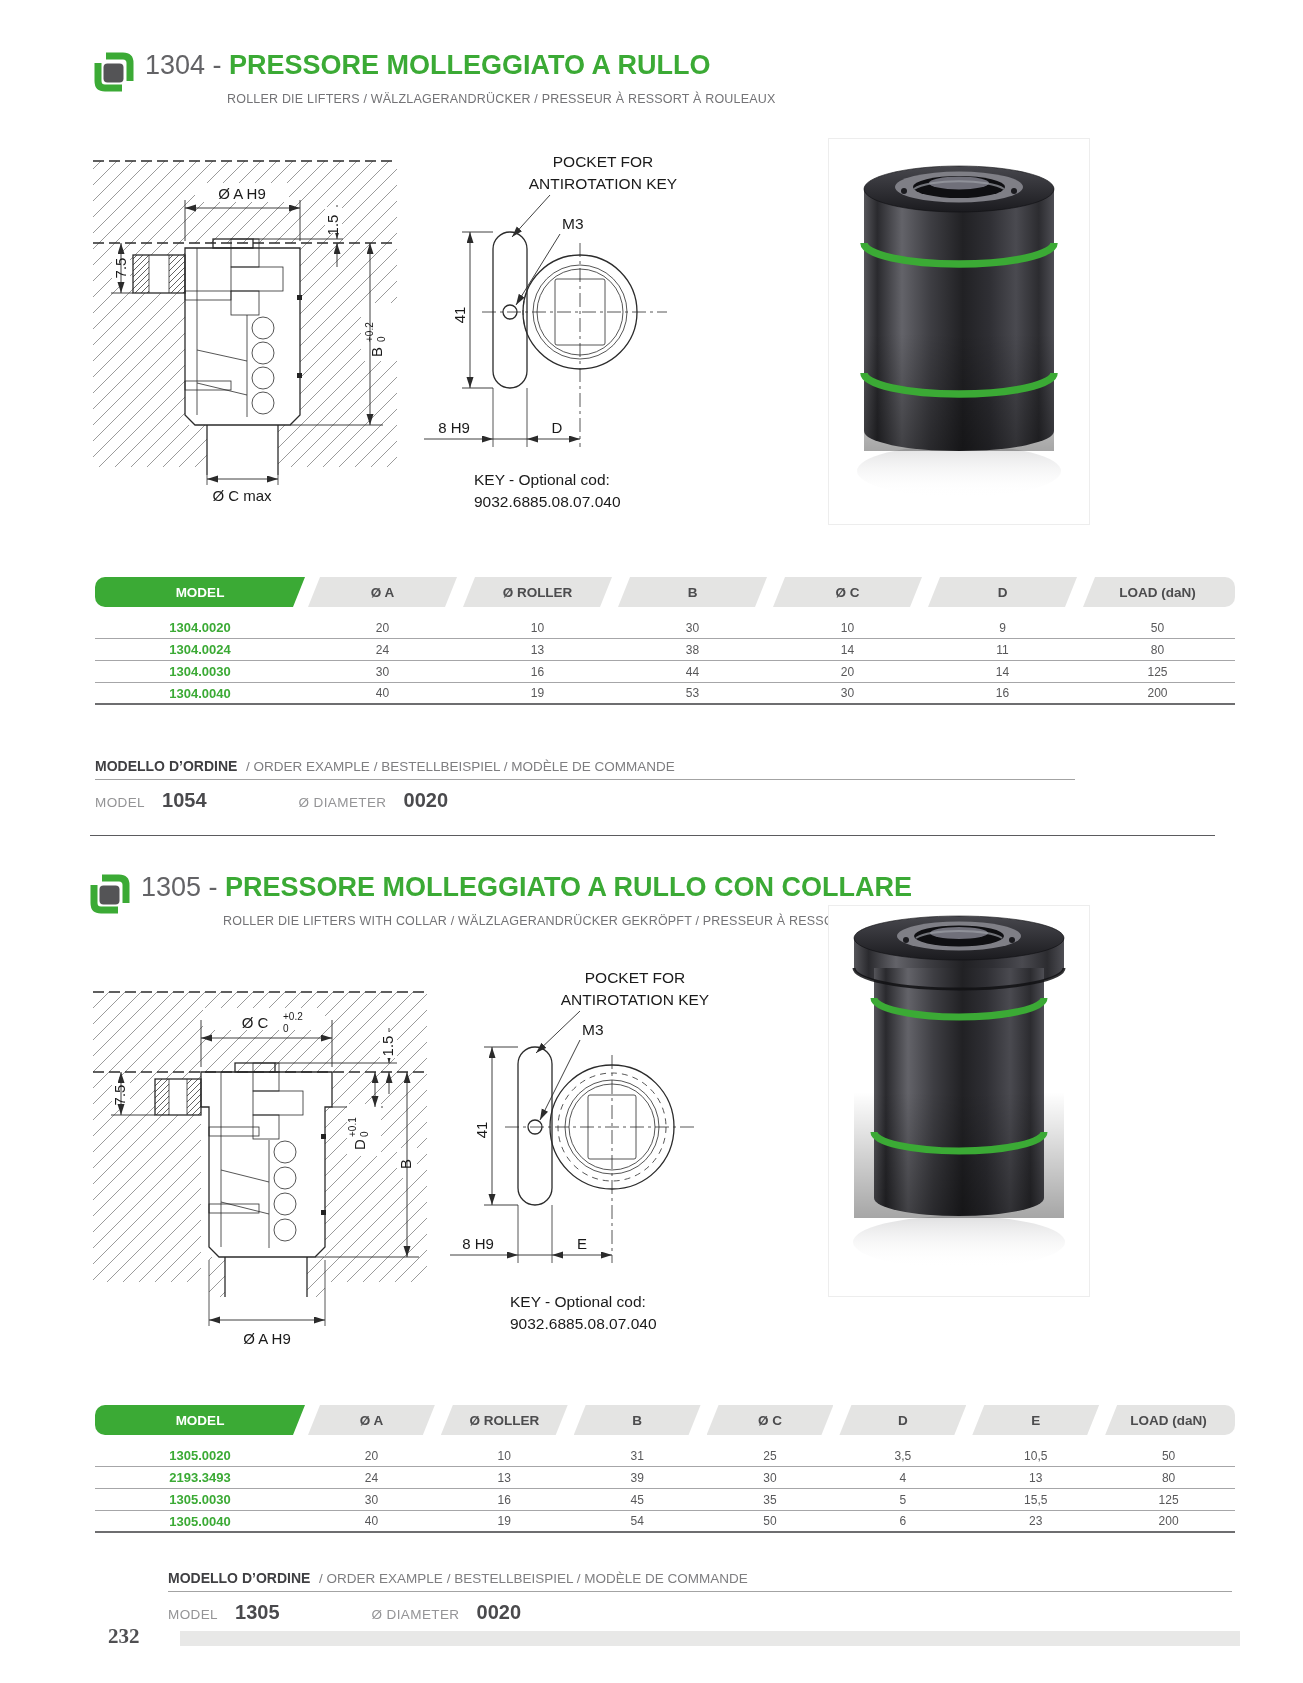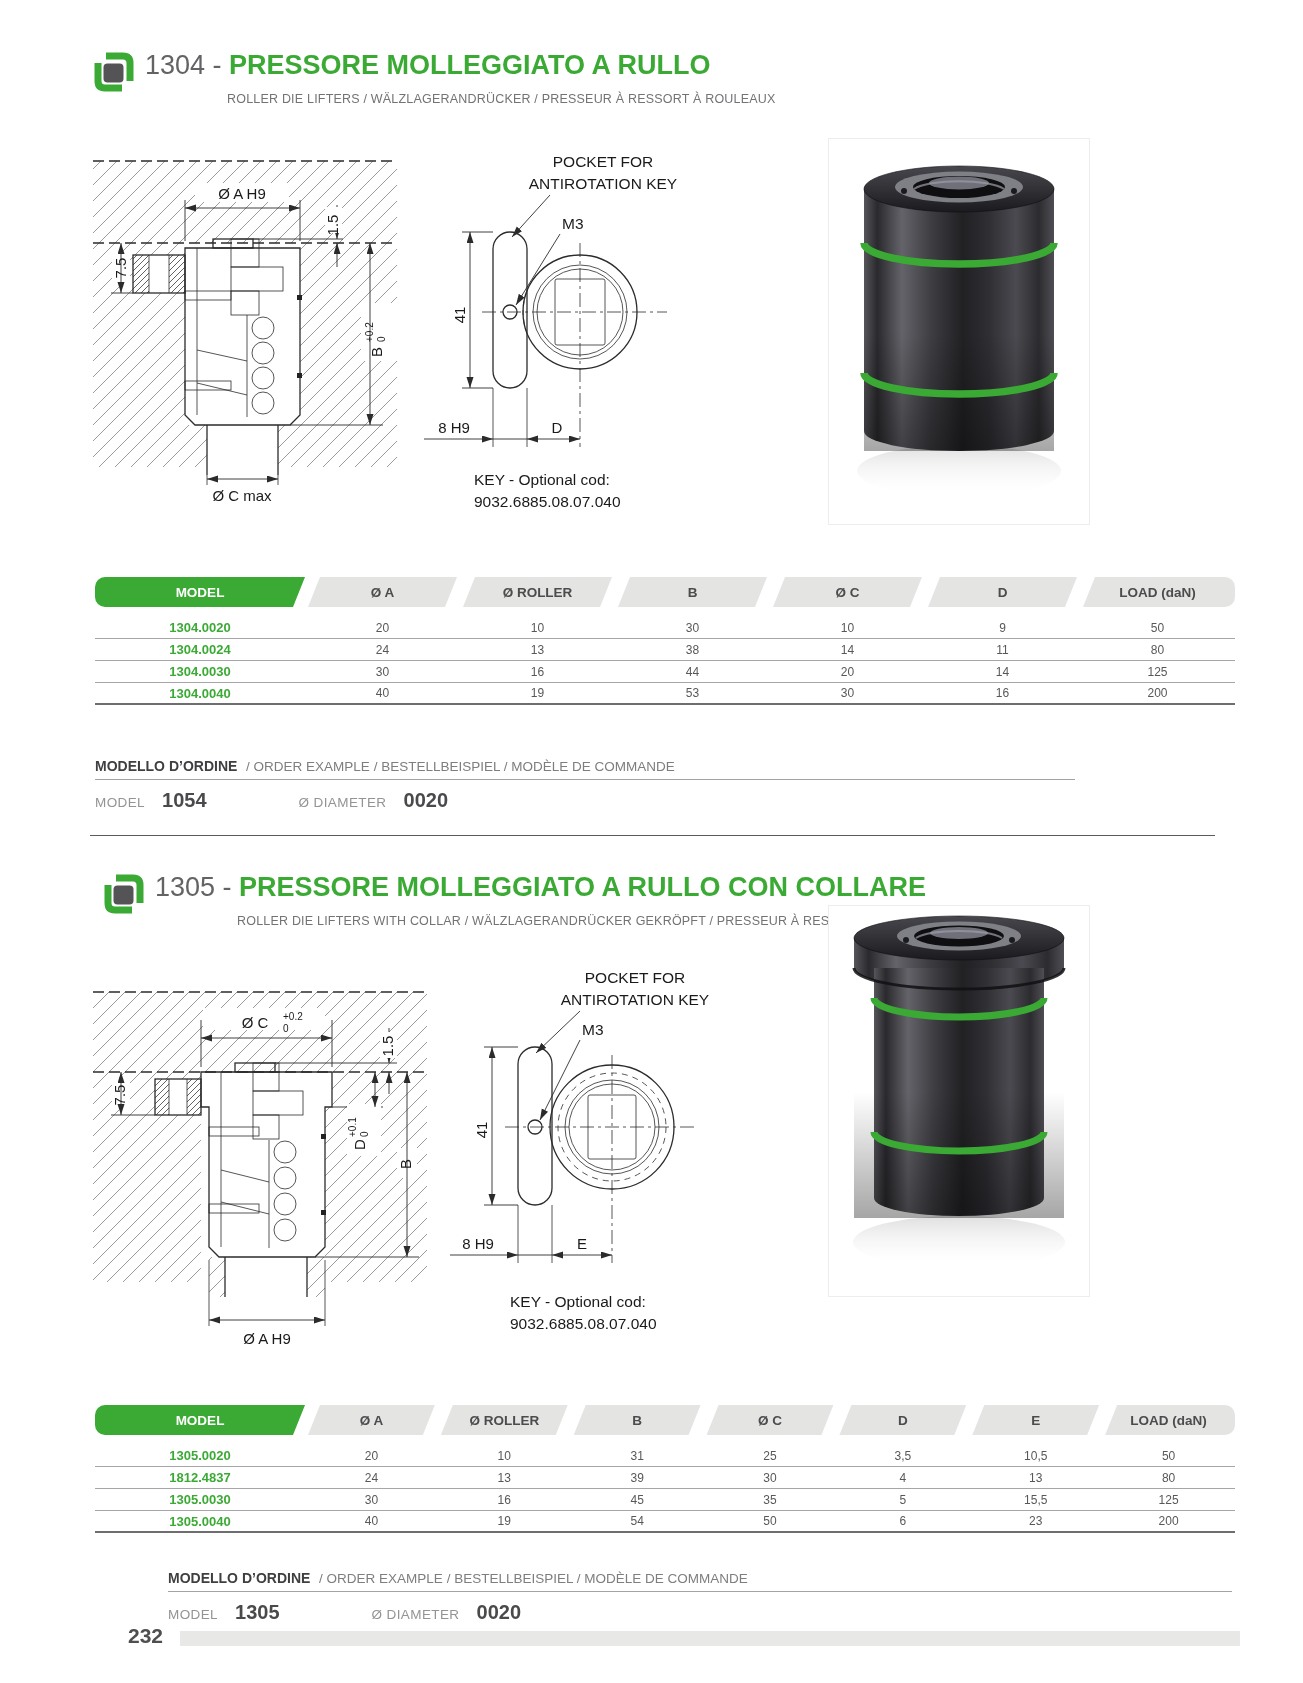--- a/index.html
+++ b/index.html
@@ -321,21 +321,21 @@
   <div class="order-row">
     <span class="olabel">MODEL</span>
     <span class="ovalue">1054</span>
     <span class="olabel diam">Ø DIAMETER</span>
     <span class="ovalue">0020</span>
   </div>
 </div>
 
 <div class="divider abs" style="left:90px; top:835px; width:1125px;"></div>
 
-<div class="sec-header abs" style="left:102px; top:872px;">
+<div class="sec-header abs" style="left:88px; top:872px;">
   <span class="logo">
     <svg viewBox="0 0 44 44" width="44" height="44">
       <path d="M14,6 H31 Q38,6 38,13 V31" fill="none" stroke="#3BAA35" stroke-width="7"></path>
       <path d="M30,38 H13 Q6,38 6,31 V13" fill="none" stroke="#3BAA35" stroke-width="7"></path>
       <rect x="11.5" y="13.5" width="20" height="19" rx="4" fill="#545456"></rect>
     </svg>
   </span>
   <div class="titles">
     <div class="title-line">
       <span class="code">1305 -</span>
@@ -507,21 +507,21 @@
       <span class="td td-model">1305.0020</span>
       <span class="td">20</span>
       <span class="td">10</span>
       <span class="td">31</span>
       <span class="td">25</span>
       <span class="td">3,5</span>
       <span class="td">10,5</span>
       <span class="td">50</span>
     </div>
     <div class="tr cols8">
-      <span class="td td-model">1812.4837</span>
+      <span class="td td-model">2193.3493</span>
       <span class="td">24</span>
       <span class="td">13</span>
       <span class="td">39</span>
       <span class="td">30</span>
       <span class="td">4</span>
       <span class="td">13</span>
       <span class="td">80</span>
     </div>
     <div class="tr cols8">
       <span class="td td-model">1305.0030</span>
@@ -551,14 +551,14 @@
     <b>MODELLO D’ORDINE</b><span> / ORDER EXAMPLE / BESTELLBEISPIEL / MODÈLE DE COMMANDE</span>
   </div>
   <div class="order-row">
     <span class="olabel">MODEL</span>
     <span class="ovalue">1305</span>
     <span class="olabel diam">Ø DIAMETER</span>
     <span class="ovalue">0020</span>
   </div>
 </div>
 
-<div class="page-num abs" style="left:128px; top:1624px;">232</div>
+<div class="page-num abs" style="left:108px; top:1624px;font-family:Liberation Serif, serif;">232</div>
 <div class="footer-bar abs" style="left:180px; top:1631px; width:1060px; height:15px;"></div>
 
 </body></html>

